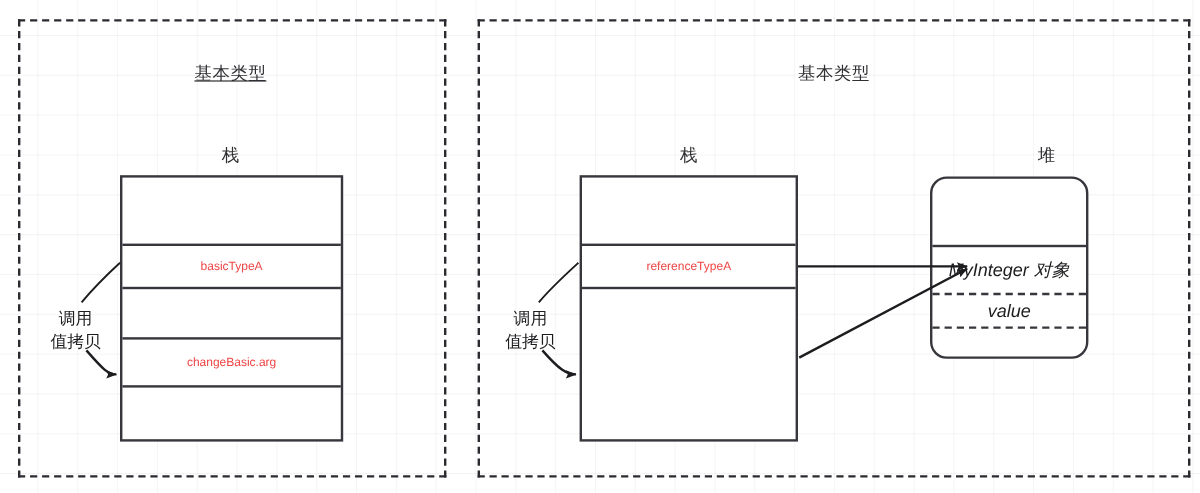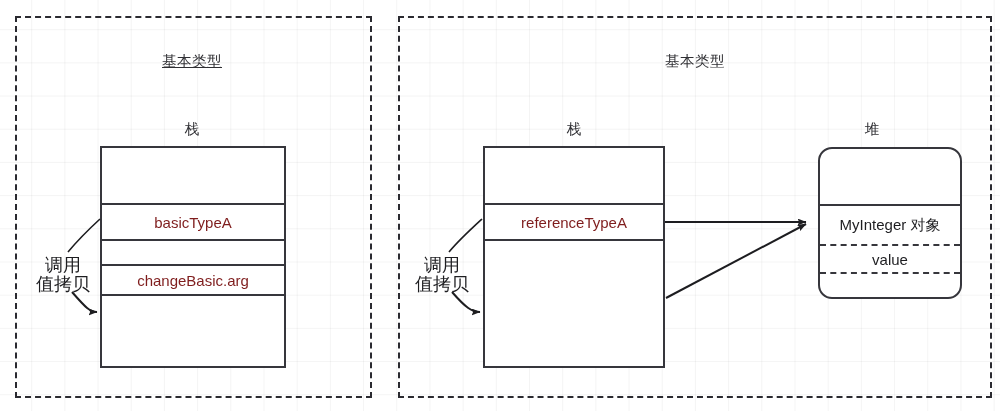--- a/index.html
+++ b/index.html
@@ -61,22 +61,22 @@
     background: #ffffff;
   }
   .stack-row {
     position: absolute;
     left: 0;
     right: 0;
     display: flex;
     align-items: center;
     justify-content: center;
     box-sizing: border-box;
-    font-size: 15px;
-    color: #7f1d1d;
+    font-size: 10px;
+    color: #ef4444;
     white-space: nowrap;
   }
   .rule-top    { border-top: 2px solid #36363c; }
   .rule-bottom { border-bottom: 2px solid #36363c; }
 
   
   .heap-box {
     position: absolute;
     box-sizing: border-box;
     border: 2px solid #36363c;
@@ -95,21 +95,21 @@
     color: #1d1d20;
     white-space: nowrap;
   }
   .solid-top  { border-top: 2px solid #36363c; }
   .dash-top    { border-top: 2px dashed #36363c; text-align: center; }
   .dash-bottom { border-bottom: 2px dashed #36363c; }
 
   
   .annot {
     position: absolute;
-    font-size: 18px;
+    font-size: 14px;
     color: #1d1d20;
     line-height: 19px;
     text-align: center;
     white-space: nowrap;
   }
 
   
   .overlay {
     position: absolute;
     left: 0;
@@ -127,21 +127,21 @@
   <div class="panel" id="panel-basic"></div>
 
   <div class="panel-title" style="left:192px; top:52px;text-decoration:underline;">基本类型</div>
 
   <div class="section-caption" style="left:192px; top:120px;">栈</div>
 
   <div class="stack-box" id="basic-stack" style="left:100px; top:146px; width:186px; height:222px;">
     <div class="stack-row" style="top:0px; height:55px;"></div>
     <div class="stack-row rule-top rule-bottom" style="top:55px; height:38px;">basicTypeA</div>
     <div class="stack-row" style="top:93px; height:40px;"></div>
-    <div class="stack-row rule-top rule-bottom" style="top:116px; height:32px;">changeBasic.arg</div>
+    <div class="stack-row rule-top rule-bottom" style="top:133px; height:42px;">changeBasic.arg</div>
     <div class="stack-row" style="top:165px; height:53px;"></div>
   </div>
 
   <div class="annot" style="left:34px; top:256px; width:58px;">
     <div>调用</div>
     <div>值拷贝</div>
   </div>
 
   <div class="panel" id="panel-ref"></div>
 
@@ -156,21 +156,21 @@
     <div class="stack-row rule-top rule-bottom" style="top:55px; height:38px;">referenceTypeA</div>
     <div class="stack-row" style="top:93px; height:40px;"></div>
     <div class="stack-row" style="top:165px; height:53px;"></div>
   </div>
 
   <div class="annot" style="left:413px; top:256px; width:58px;">
     <div>调用</div>
     <div>值拷贝</div>
   </div>
 
-  <div class="heap-box" id="heap-obj" style="left:818px; top:147px; width:144px; height:152px;">
+  <div class="heap-box" id="heap-obj" style="left:775px; top:147px; width:132px; height:152px;font-style:italic;">
     <div class="heap-row" style="top:0px; height:55px;"></div>
     <div class="heap-row solid-top" style="top:55px; height:40px;">MyInteger 对象</div>
     <div class="heap-row dash-top dash-bottom" style="top:95px; height:30px;">value</div>
     <div class="heap-row" style="top:125px; height:23px;"></div>
   </div>
 
   <svg class="overlay" viewBox="0 0 1000 411">
     <defs>
       <marker id="arrowhead" markerWidth="9" markerHeight="7" refX="8.5" refY="3.5" orient="auto" markerUnits="userSpaceOnUse">
         <path d="M0,0 L9,3.5 L0,7 L1.6,3.5 Z" fill="#1d1d20"></path>

